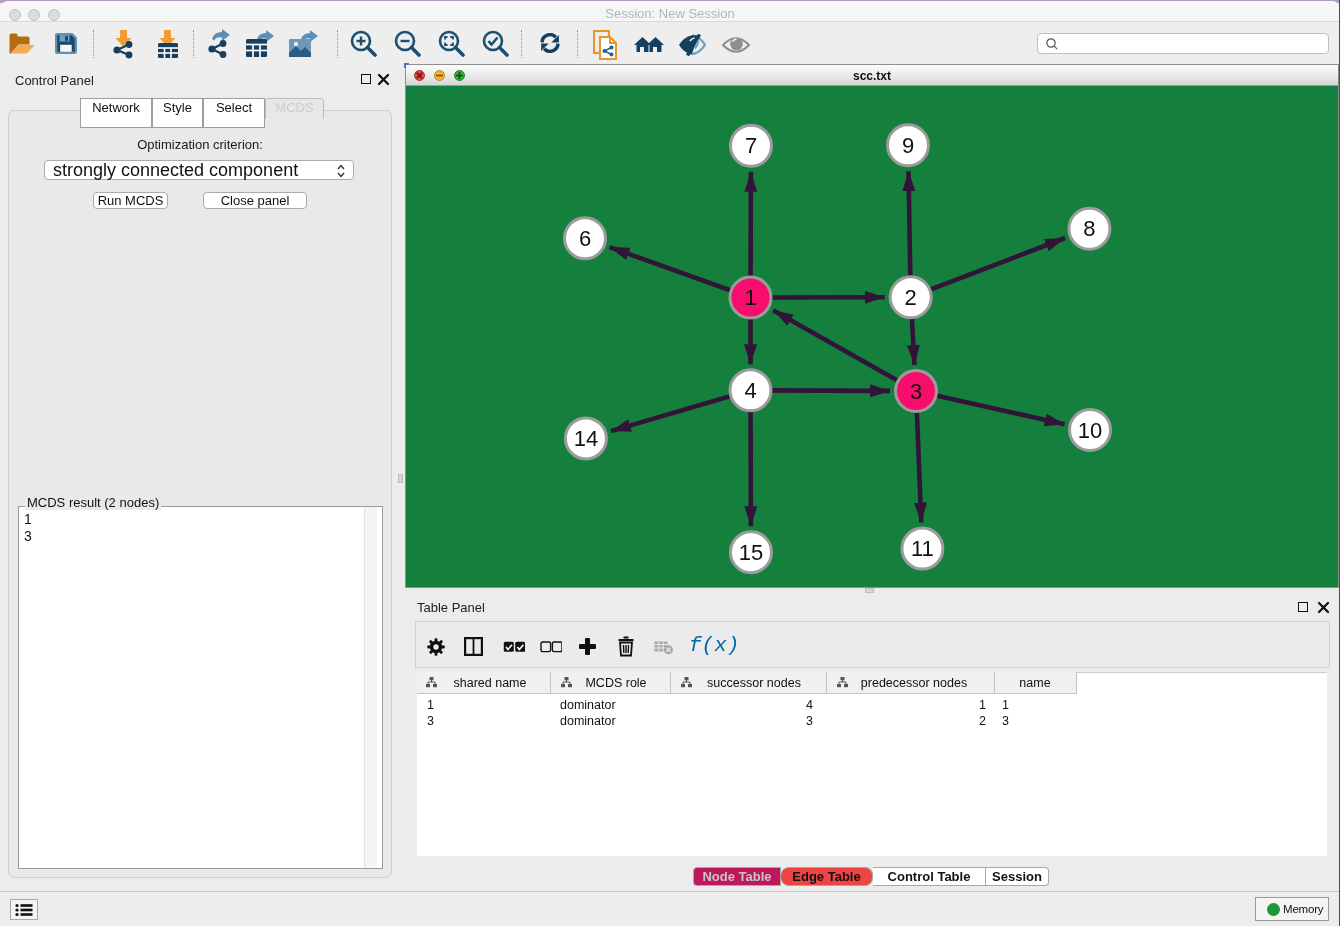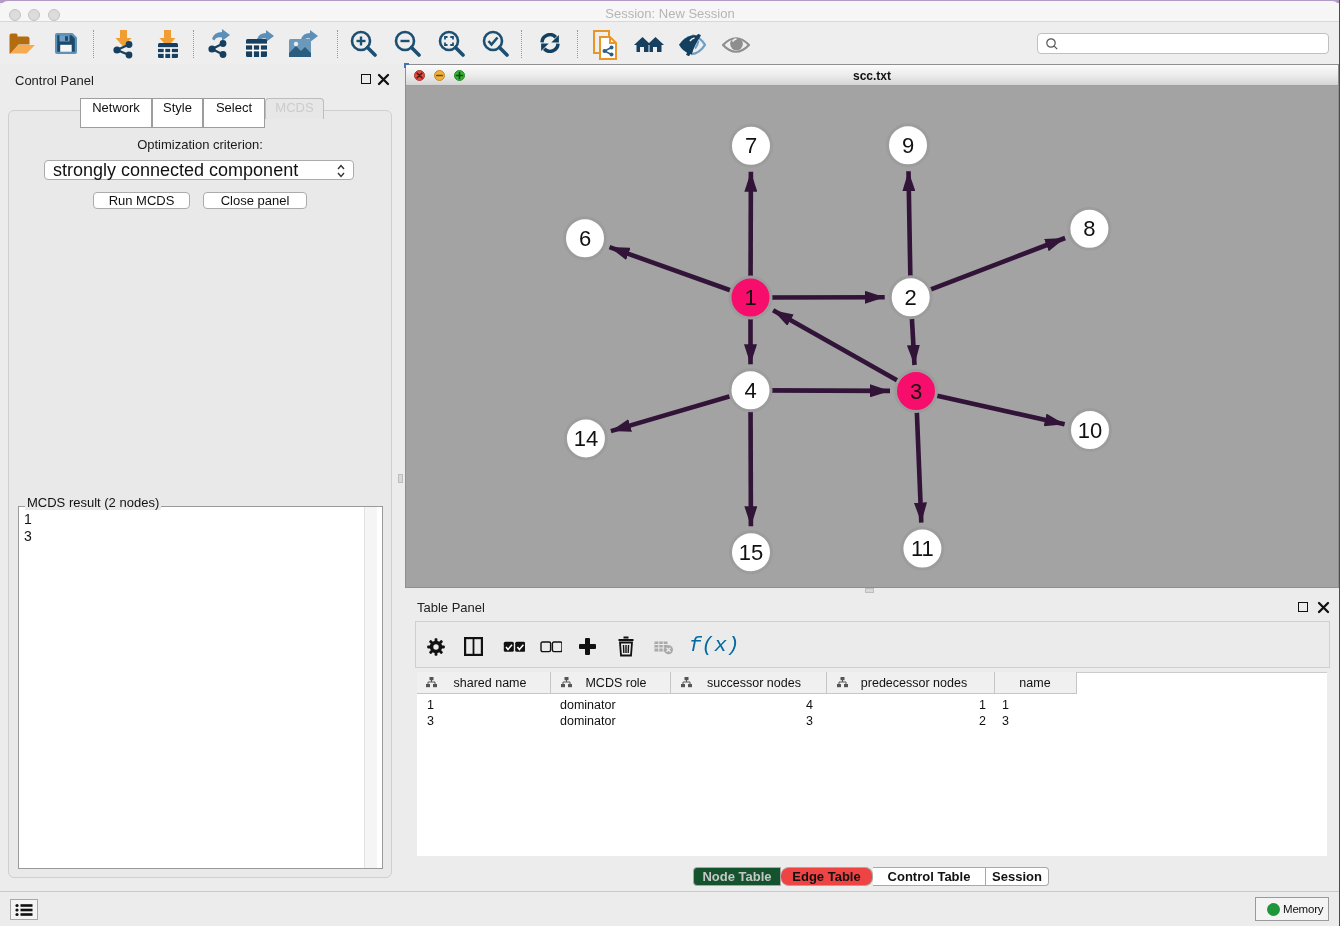--- a/index.html
+++ b/index.html
@@ -23,21 +23,21 @@
 .cptab { position:absolute; top:0; height:30px; background:#fff; border:1px solid #9d9d9d; font-size:13px; color:#111; text-align:center; line-height:18px; }
 #cp-panel { left:8px; top:110px; width:384px; height:768px; background:#e9e9e9; border:1px solid #cfcfcf; border-radius:6px; }
 #opt-label { left:0px; top:137px; width:400px; text-align:center; font-size:13px; color:#1a1a1a; }
 #opt-select { left:44px; top:160px; width:310px; height:20px; background:#fff; border:1px solid #ababab; border-radius:4px; font-size:18px; color:#111; line-height:18px; padding-left:8px; }
 .cpbtn { position:absolute; top:192px; height:17px; background:#fff; border:1px solid #ababab; border-radius:4px; font-size:13px; color:#111; text-align:center; line-height:15px; }
 #fieldset { left:18px; top:506px; width:365px; height:363px; background:#fff; border:1px solid #9a9a9a; }
 #fieldset-legend { left:25px; top:495px; background:#e9e9e9; padding:0 2px; font-size:13px; color:#111; }
 #fs-scroll { left:364px; top:507px; width:13px; height:361px; background:#f5f5f5; border-left:1px solid #e2e2e2; }
 #fs-content { left:24px; top:511px; font-size:14px; color:#111; line-height:16.5px; }
 
-#netwin { left:405px; top:64px; width:934px; height:524px; background:#a3a3a3; border:1px solid #8f8f8f; }
+#netwin { left:405px; top:64px; width:934px; height:524px; background:#15803d; border:1px solid #8f8f8f; }
 #net-titlebar { left:0; top:0; width:932px; height:21px; background:linear-gradient(#fcfcfc,#e8e8e8 60%,#d4d4d4); border-bottom:1px solid #9f9f9f; position:absolute; }
 .nl { position:absolute; top:5px; width:11px; height:11px; border-radius:50%; }
 #net-title { position:absolute; left:0; top:4px; width:932px; text-align:center; font-size:12px; font-weight:bold; color:#111; }
 
 #tp-title { left:417px; top:600px; font-size:13px; color:#222; }
 #tp-toolbar { left:415px; top:621px; width:915px; height:47px; background:#ebebeb; border:1px solid #cfcfcf; }
 #tp-table { left:417px; top:672px; width:910px; height:184px; background:#fff; border-top:1px solid #cccccc; }
 #tp-header { position:absolute; left:0; top:0; height:21px; width:659px; background:#f0f0f0; border-bottom:1px solid #c6c6c6; }
 .td { position:absolute; font-size:12.5px; color:#111; height:16px; line-height:16px; }
 
@@ -213,21 +213,21 @@
   <div class="cptab" style="left:203px;width:62px;">Select</div>
   <div class="cptab" style="left:265px;width:59px;background:#e7e7e7;color:#cccccc;border-color:#bdbdbd;border-radius:4px 4px 0 0;border-bottom:none;height:21px;">MCDS</div>
 </div>
 <div class="abs" id="opt-label">Optimization criterion:</div>
 <div class="abs" id="opt-select">strongly connected component
   <svg width="10" height="14" style="position:absolute;right:7px;top:3px" viewBox="0 0 10 14">
       <path d="M2 5 L5 1.5 L8 5" fill="none" stroke="#333" stroke-width="1.4"></path>
       <path d="M2 9 L5 12.5 L8 9" fill="none" stroke="#333" stroke-width="1.4"></path>
     </svg>
 </div>
-<div class="cpbtn" style="left:93px;width:97px;">Run MCDS</div>
+<div class="cpbtn" style="left:93px;width:75px;">Run MCDS</div>
 <div class="cpbtn" style="left:203px;width:104px;">Close panel</div>
 <div class="abs" id="fieldset"></div>
 <div class="abs" id="fs-scroll"></div>
 <div class="abs" id="fieldset-legend">MCDS result (2 nodes)</div>
 <div class="abs" id="fs-content">1<br>3</div>
 
 <div class="abs" style="left:404px;top:63px;width:5px;height:5px;border-left:2px solid #4b6fb5;border-top:2px solid #4b6fb5;z-index:5;"></div>
 <div class="abs" id="netwin">
   <div id="net-titlebar">
     <div class="nl" style="left:8px;background:#df4a43;border:1px solid #a8352c;">
@@ -415,21 +415,21 @@
 <div class="td" style="left:560px;top:697px;">dominator</div>
 <div class="td" style="left:799px;top:697px;width:14px;text-align:right;">4</div>
 <div class="td" style="left:972px;top:697px;width:14px;text-align:right;">1</div>
 <div class="td" style="left:1002px;top:697px;">1</div>
 <div class="td" style="left:427px;top:713px;">3</div>
 <div class="td" style="left:560px;top:713px;">dominator</div>
 <div class="td" style="left:799px;top:713px;width:14px;text-align:right;">3</div>
 <div class="td" style="left:972px;top:713px;width:14px;text-align:right;">2</div>
 <div class="td" style="left:1002px;top:713px;">3</div>
 <div class="abs" id="tp-tabs">
- <div class="btab" style="left:693px;width:88px;background:#14532d;color:#c6c6c6;border-radius:4px 0 0 4px;">Node Table</div>
+ <div class="btab" style="left:693px;width:88px;background:#be185d;color:#c6c6c6;border-radius:4px 0 0 4px;">Node Table</div>
  <div class="btab" style="left:781px;width:92px;background:#ef4444;color:#111;border-left:none;border-radius:8px;">Edge Table</div>
  <div class="btab" style="left:873px;width:113px;background:#fff;color:#111;border-left:none;">Control Table</div>
  <div class="btab" style="left:986px;width:63px;background:#fff;color:#111;border-left:none;border-radius:0 4px 4px 0;">Session</div>
 </div>
 <div class="abs" style="left:398px;top:474px;width:5px;height:9px;background:#d8d8d8;border:1px solid #bdbdbd;"></div>
 <div class="abs" style="left:865px;top:588px;width:9px;height:5px;background:#d8d8d8;border:1px solid #bdbdbd;"></div>
 <div class="abs" id="statusbar"></div>
 <div class="abs" id="sb-left">
     <svg width="18" height="14" style="position:absolute;left:4px;top:3px" viewBox="0 0 18 14">
       <circle cx="2" cy="2.5" r="1.6" fill="#111"></circle>

